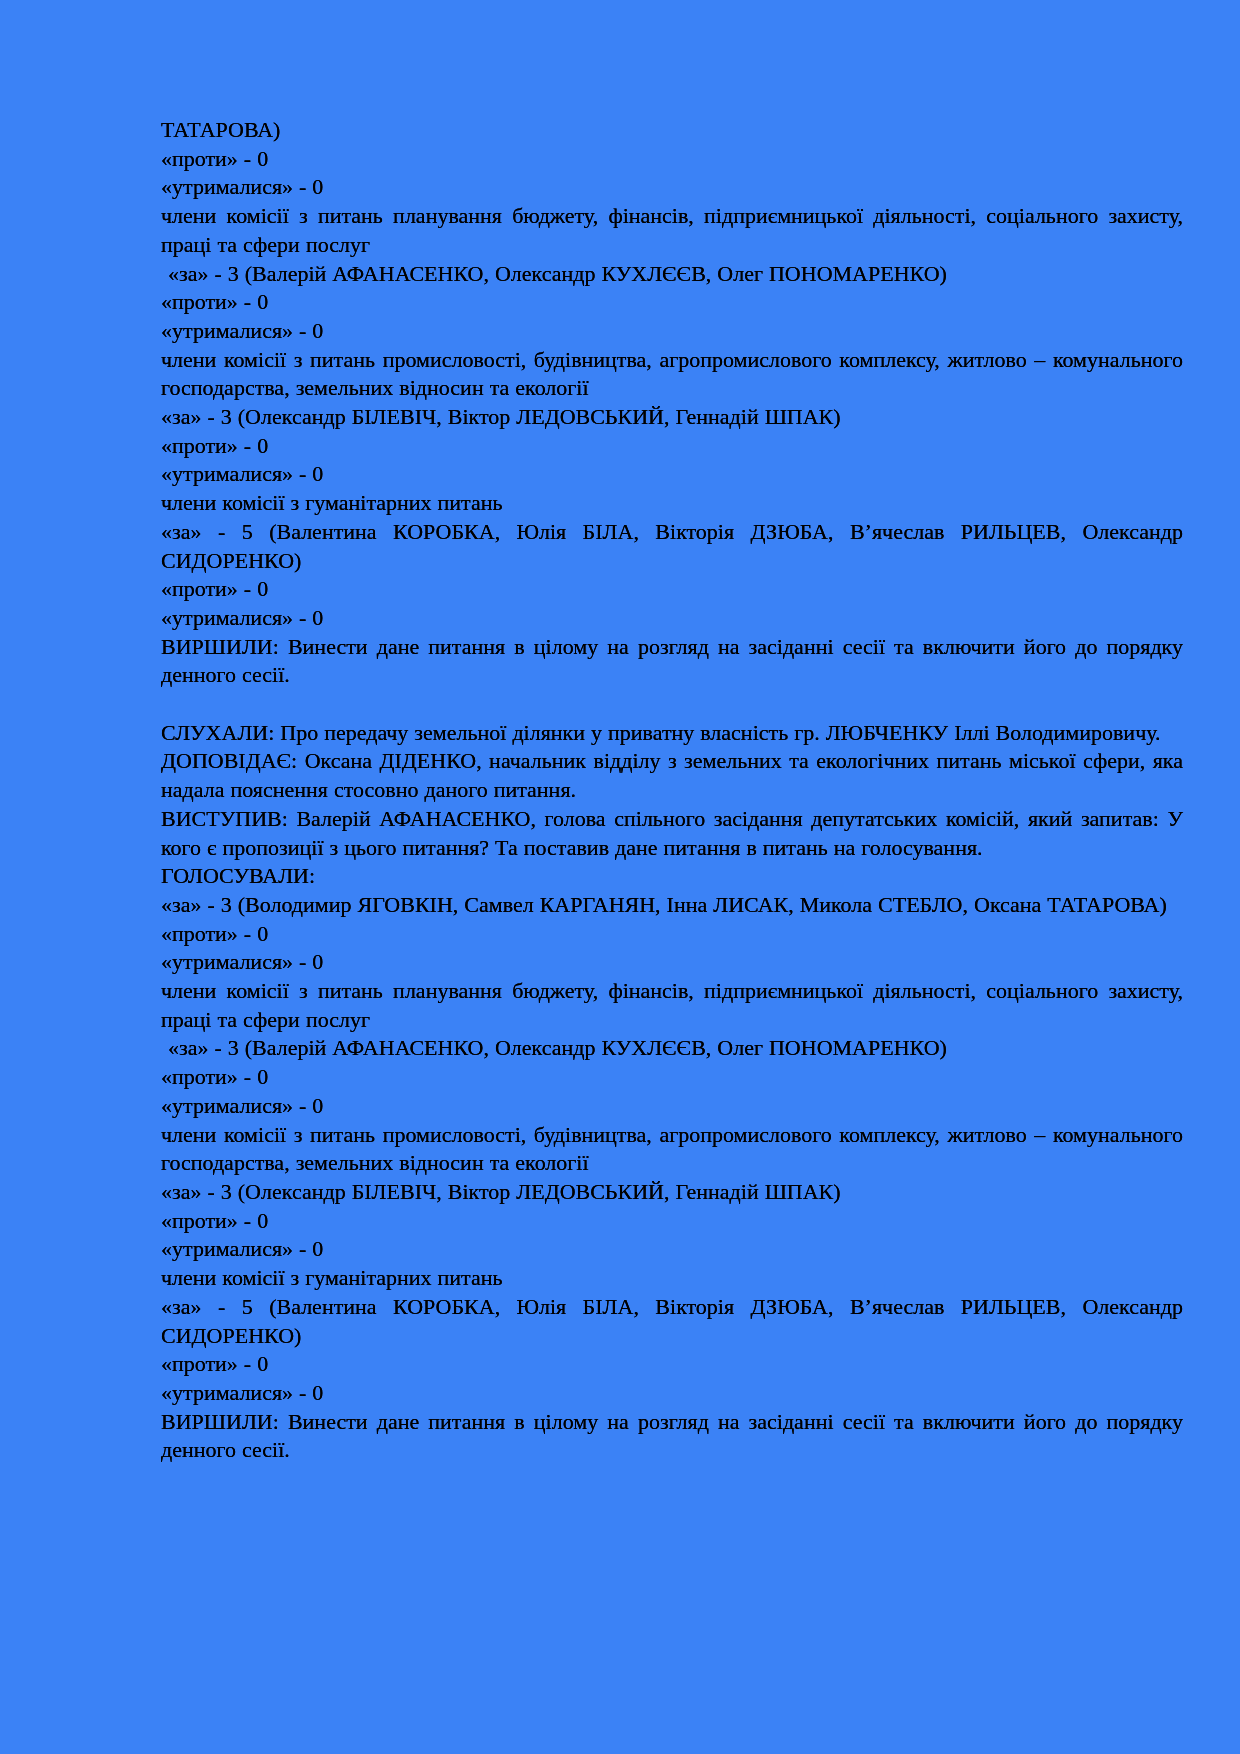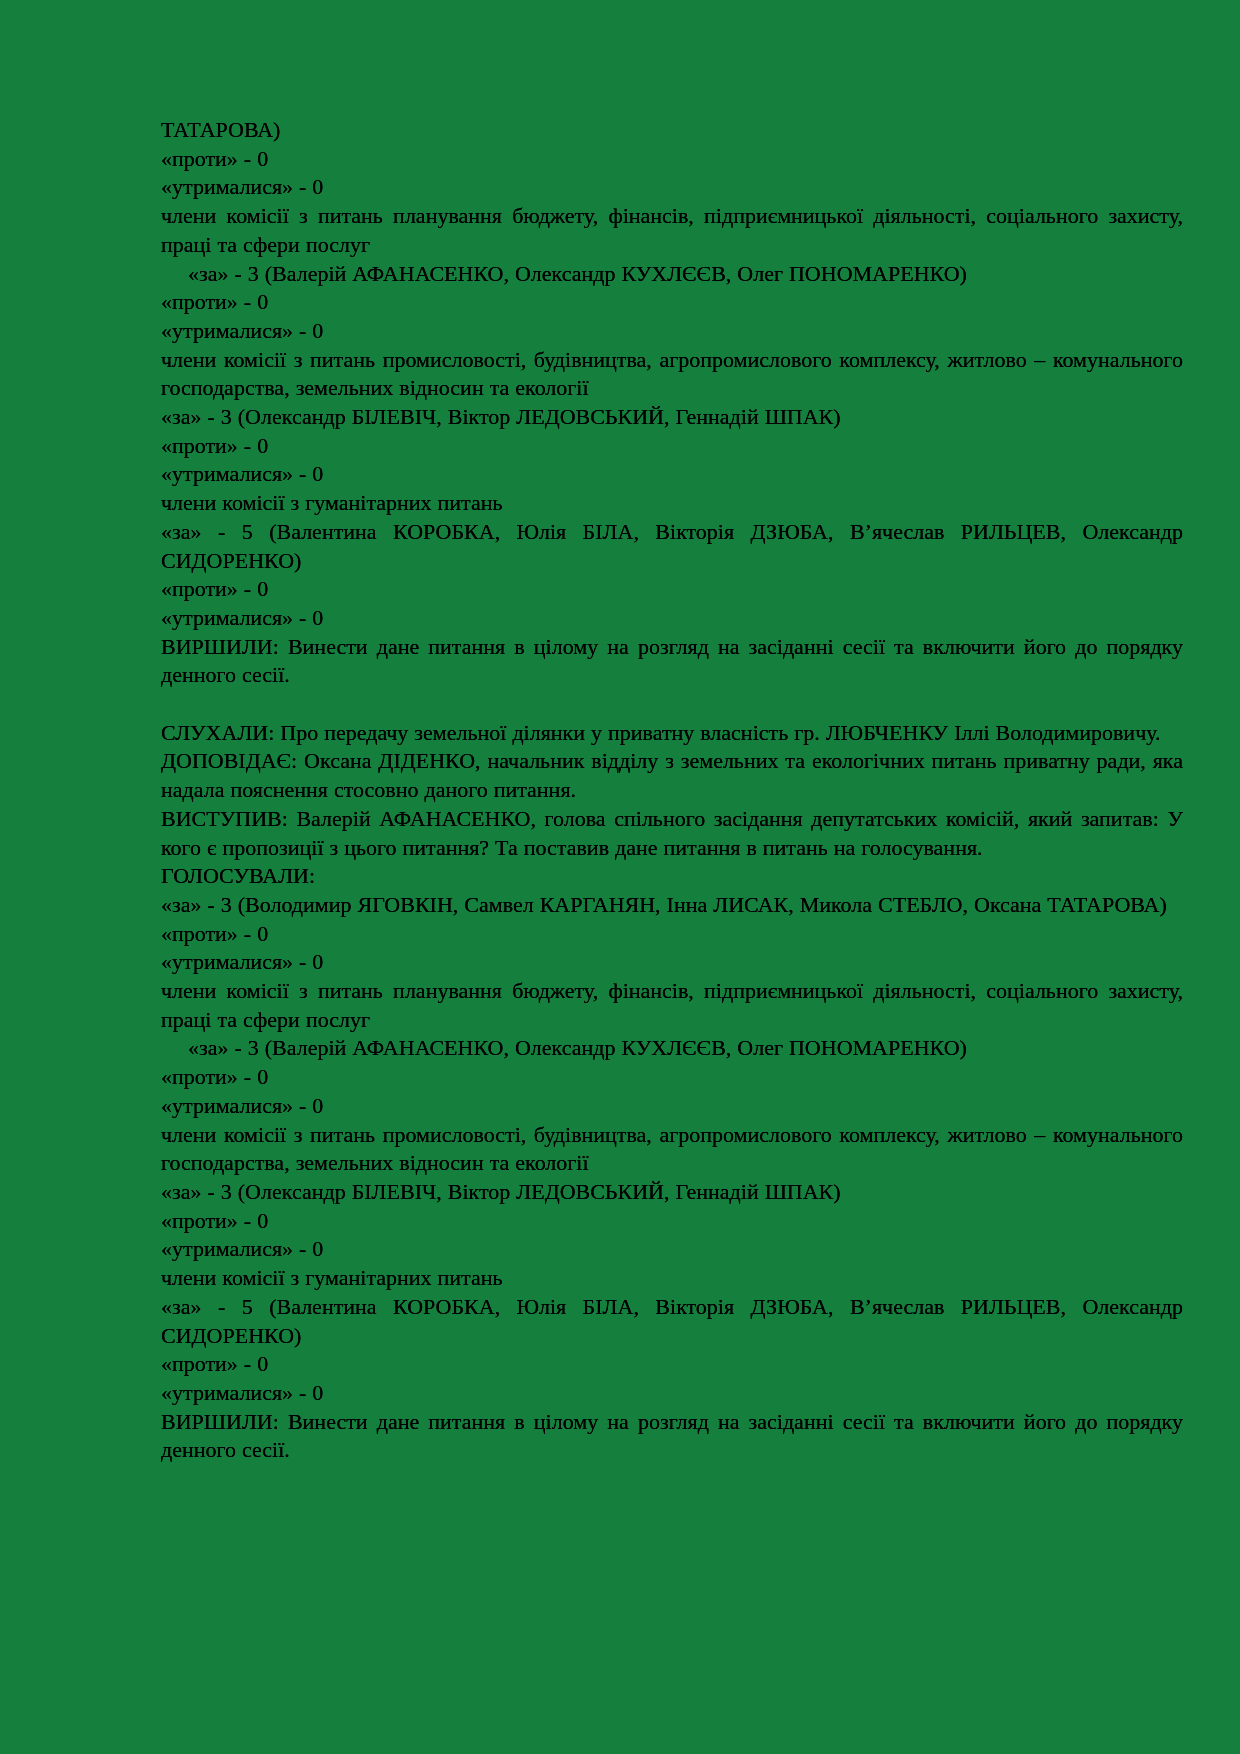--- a/index.html
+++ b/index.html
@@ -4,21 +4,21 @@
 <style>
   html, body {
     margin: 0;
     padding: 0;
     background: #ffffff;
   }
   .page {
     position: relative;
     width: 1240px;
     height: 1754px;
-    background: #15803d;
+    background: #3b82f6;
     overflow: hidden;
     font-family: "Liberation Serif", "DejaVu Serif", serif;
     color: #000000;
   }
   .text-block {
     position: absolute;
     left: 161px;
     top: 116px;
     width: 1022px;
     font-size: 22px;
@@ -27,21 +27,20 @@
     
     text-shadow: 0 0 0.45px #000000;
     word-spacing: 0.5px;
   }
   .text-block p {
     margin: 0;
     padding: 0;
   }
   .text-block p.indent {
     text-indent: 7px;
-    margin-left: 20px;
   }
   .text-block p.spacer {
     height: 28.7px;
   }
 </style>
 </head>
 <body>
 
 <div class="page">
   <div class="text-block">
@@ -56,21 +55,21 @@
       <p>«за» - 3 (Олександр БІЛЕВІЧ, Віктор ЛЕДОВСЬКИЙ, Геннадій ШПАК)</p>
       <p>«проти» - 0</p>
       <p>«утрималися» - 0</p>
       <p>члени комісії з гуманітарних питань</p>
       <p>«за» - 5 (Валентина КОРОБКА, Юлія БІЛА, Вікторія ДЗЮБА, В’ячеслав РИЛЬЦЕВ, Олександр СИДОРЕНКО)</p>
       <p>«проти» - 0</p>
       <p>«утрималися» - 0</p>
       <p>ВИРШИЛИ: Винести дане питання в цілому на розгляд на засіданні сесії та включити його до порядку денного сесії.</p>
       <p class="spacer"></p>
       <p>СЛУХАЛИ: Про передачу земельної ділянки у приватну власність гр. ЛЮБЧЕНКУ Іллі Володимировичу.</p>
-      <p>ДОПОВІДАЄ: Оксана ДІДЕНКО, начальник відділу з земельних та екологічних питань приватну ради, яка надала пояснення стосовно даного питання.</p>
+      <p>ДОПОВІДАЄ: Оксана ДІДЕНКО, начальник відділу з земельних та екологічних питань міської сфери, яка надала пояснення стосовно даного питання.</p>
       <p>ВИСТУПИВ: Валерій АФАНАСЕНКО, голова спільного засідання депутатських комісій, який запитав: У кого є пропозиції з цього питання? Та поставив дане питання в питань на голосування.</p>
       <p>ГОЛОСУВАЛИ:</p>
       <p>«за» - 3 (Володимир ЯГОВКІН, Самвел КАРГАНЯН, Інна ЛИСАК, Микола СТЕБЛО, Оксана ТАТАРОВА)</p>
       <p>«проти» - 0</p>
       <p>«утрималися» - 0</p>
       <p>члени комісії з питань планування бюджету, фінансів, підприємницької діяльності, соціального захисту, праці та сфери послуг</p>
       <p class="indent">«за» - 3 (Валерій АФАНАСЕНКО, Олександр КУХЛЄЄВ, Олег ПОНОМАРЕНКО)</p>
       <p>«проти» - 0</p>
       <p>«утрималися» - 0</p>
       <p>члени комісії з питань промисловості, будівництва, агропромислового комплексу, житлово – комунального господарства, земельних відносин та екології</p>

